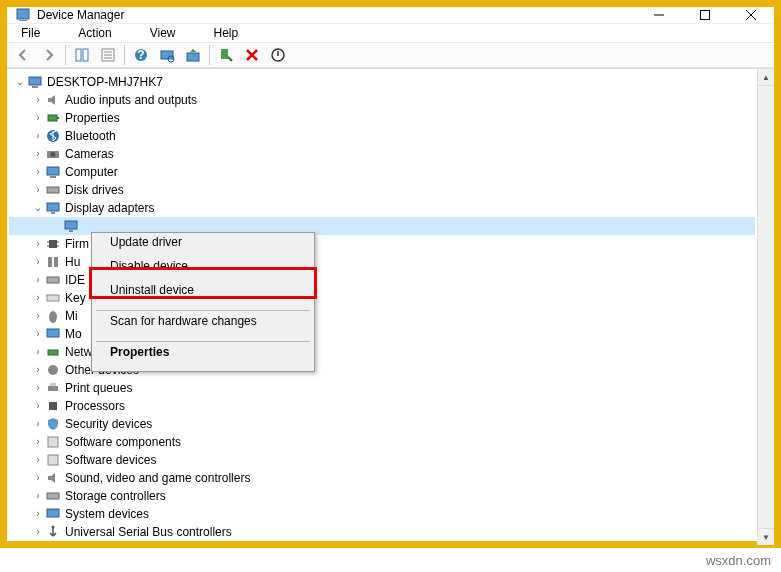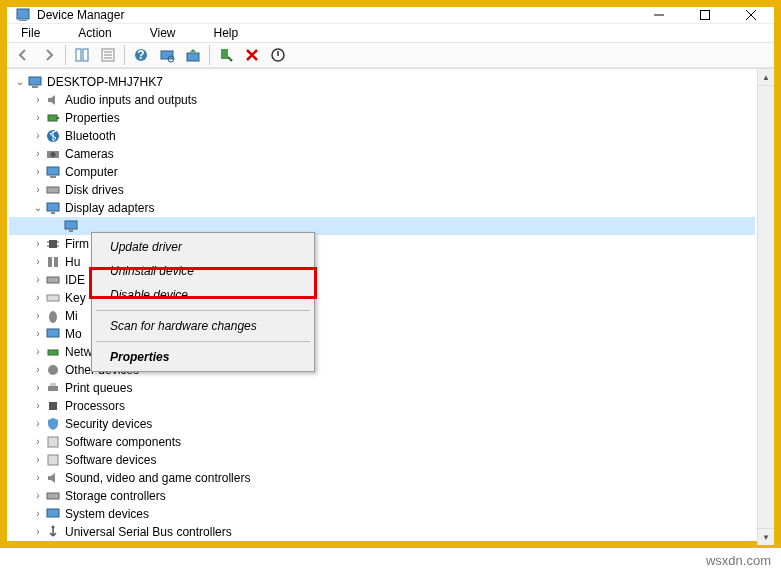--- a/index.html
+++ b/index.html
@@ -25,21 +25,21 @@
   .scroll-down { position: absolute; bottom: 0; width: 100%; border-top: 1px solid #ddd; }
   .node { display: flex; align-items: center; height: 18px; white-space: nowrap; }
   .expander { width: 14px; text-align: center; color: #666; font-size: 10px; line-height: 1; }
   .nicon { width: 16px; height: 16px; margin-right: 4px; display: flex; align-items: center; justify-content: center; }
   .nicon svg { width: 16px; height: 16px; }
   .lvl0 { padding-left: 4px; }
   .lvl1 { padding-left: 22px; }
   .lvl2 { padding-left: 40px; }
   .selrow { background: #cde8ff; }
   .ctxmenu { position: absolute; left: 91px; top: 232px; width: 224px; background: #f0f0f0; border: 1px solid #999; box-shadow: 2px 2px 4px rgba(0,0,0,0.25); padding: 2px; z-index: 10; }
-  .ctxitem { height: 24px; display: flex; align-items: center; padding-left: 16px; font-size: 12px; font-style: italic; }
+  .ctxitem { height: 24px; display: flex; padding-left: 16px; font-size: 12px; }
   .ctxitem.bold { font-weight: bold; }
   .ctxsep { height: 1px; background: #bbb; margin: 3px 2px; }
   .highlight-box { position: absolute; left: 89px; top: 267px; width: 228px; height: 32px; border: 3px solid #e00000; z-index: 20; pointer-events: none; }
   .watermark { position: absolute; right: 10px; bottom: 4px; font-size: 13px; color: #777; }
 </style>
 </head>
 <body>
 
 <div class="window">
 
@@ -398,24 +398,24 @@
       <div class="scroll-down">▼</div>
     </div>
   </div>
 </div>
 
 <div class="ctxmenu">
   <div class="ctxitem">
       <span>Update driver</span>
     </div>
   <div class="ctxitem">
+      <span>Disable device</span>
+    </div>
+  <div class="ctxitem">
       <span>Uninstall device</span>
-    </div>
-  <div class="ctxitem">
-      <span>Disable device</span>
     </div>
   <div class="ctxsep"></div>
   <div class="ctxitem">
       <span>Scan for hardware changes</span>
     </div>
   <div class="ctxsep"></div>
   <div class="ctxitem bold">
       <span>Properties</span>
     </div>
 </div>

